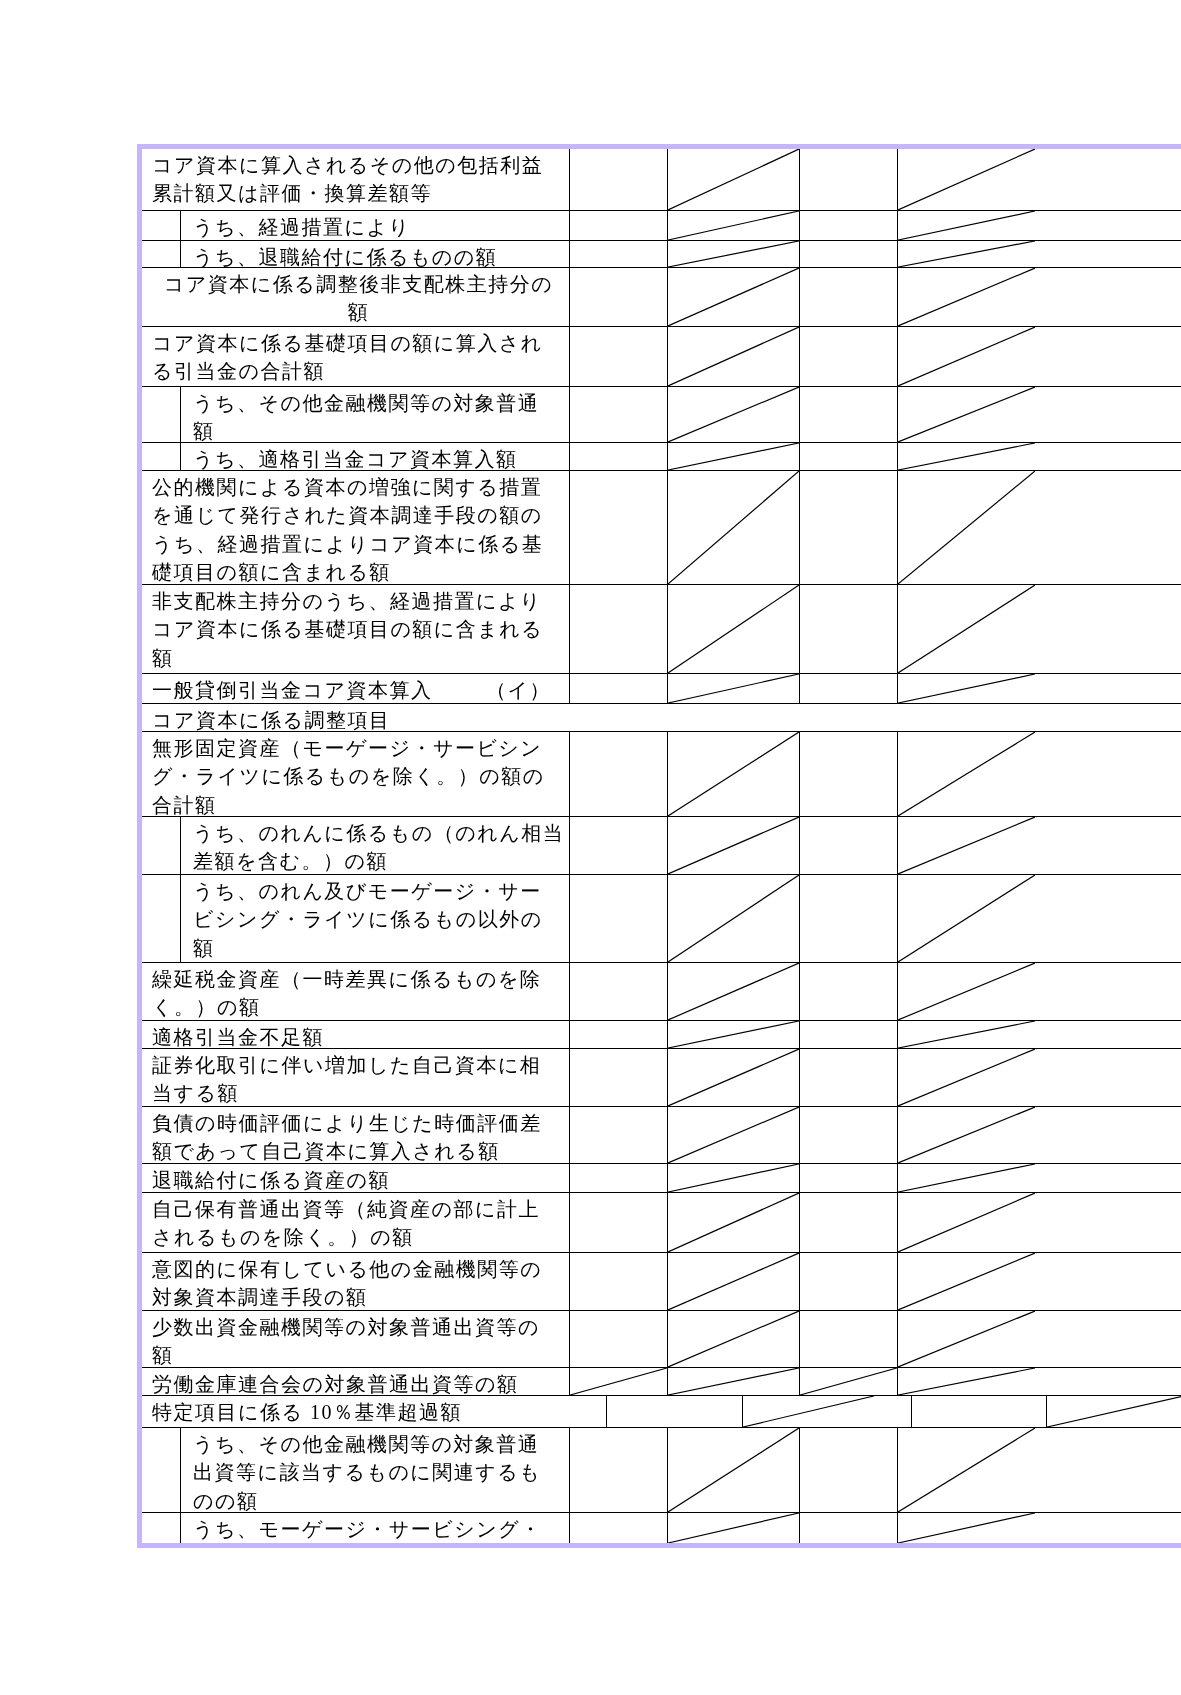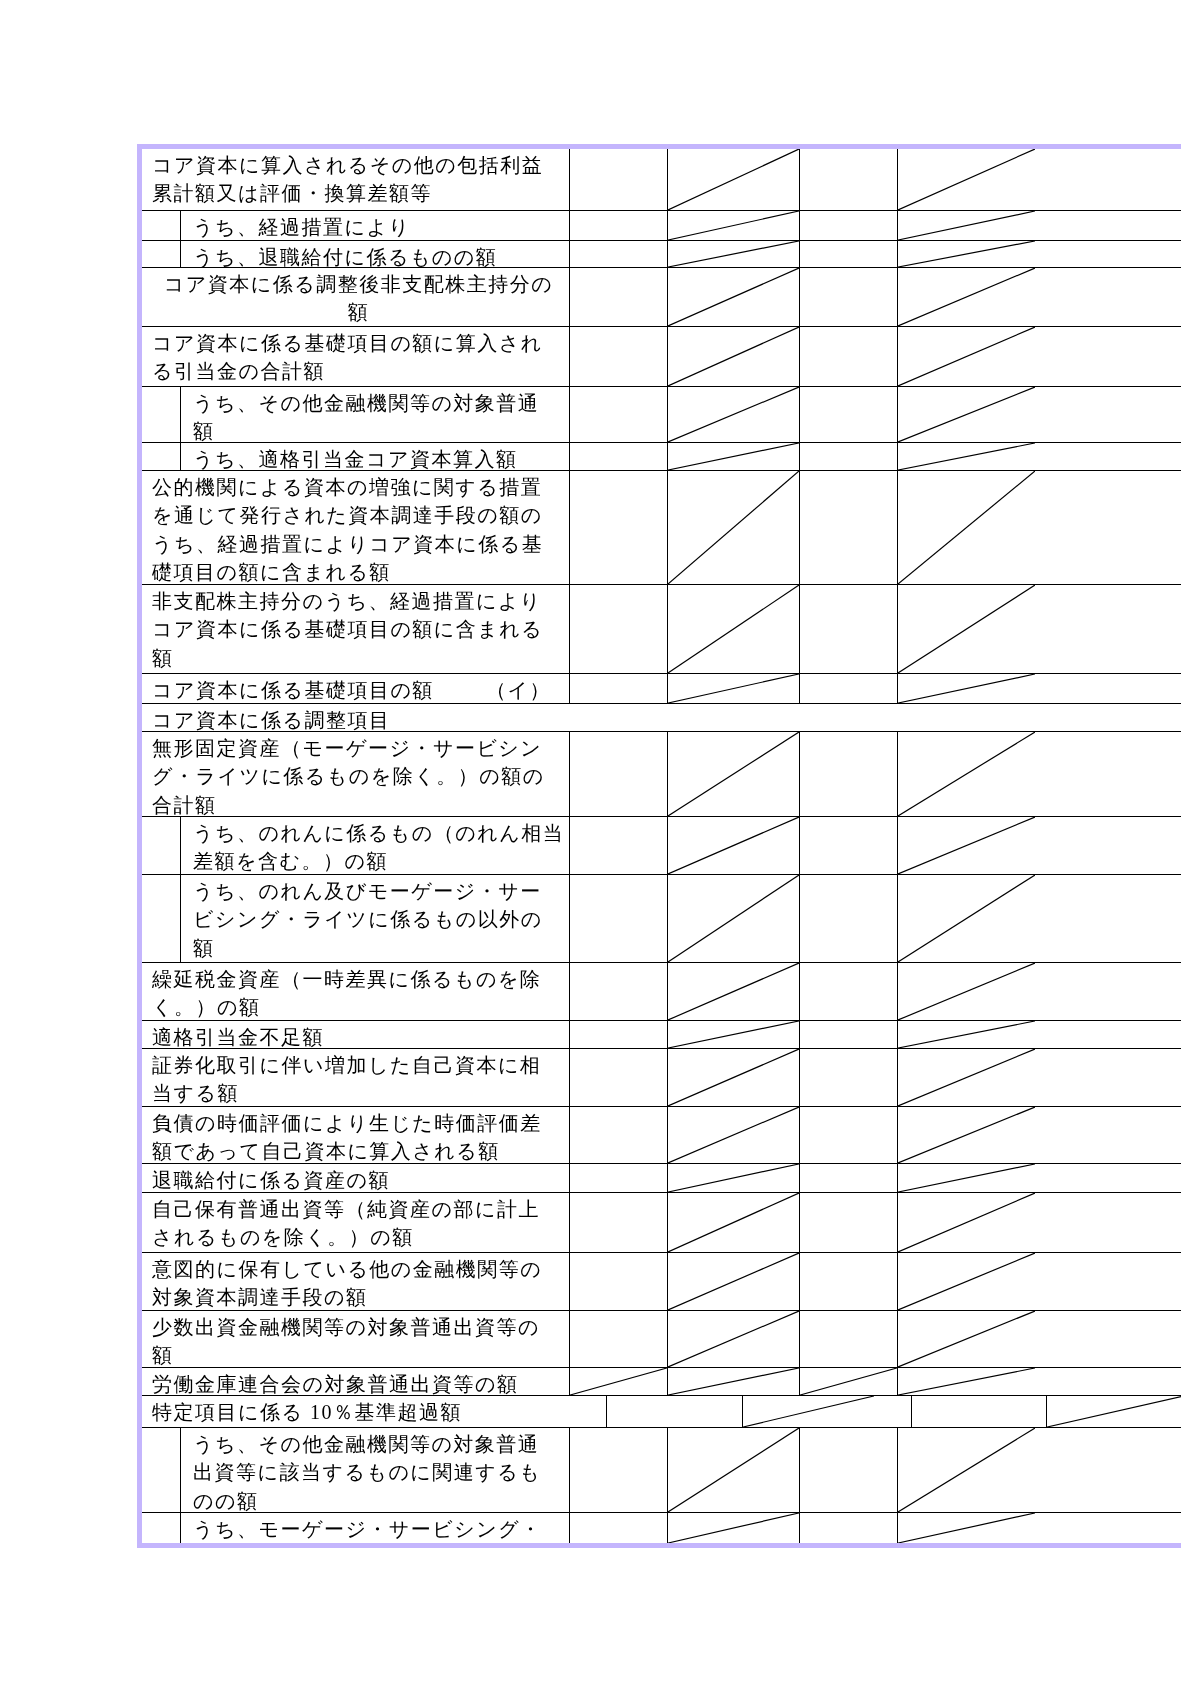--- a/index.html
+++ b/index.html
@@ -228,21 +228,21 @@
         <div class="cell c4"></div>
         <div class="cell c5">
           <svg viewBox="0 0 100 100" preserveAspectRatio="none" class="diag">
             <line x1="0" y1="100" x2="100" y2="0" stroke="#000000" vector-effect="non-scaling-stroke" stroke-width="1.2"></line>
           </svg>
         </div>
       </div>
       <div class="row" style="height: 30px;">
         <div class="cell label">
           <div class="lbl-flex">
-            <div class="lbl-text">コア資本に係る基礎項目の額</div>
+            <div class="lbl-text">一般貸倒引当金コア資本算入</div>
             <div class="lbl-suffix">（イ）</div>
           </div>
         </div>
         <div class="cell c2"></div>
         <div class="cell c3">
           <svg viewBox="0 0 100 100" preserveAspectRatio="none" class="diag">
             <line x1="0" y1="100" x2="100" y2="0" stroke="#000000" vector-effect="non-scaling-stroke" stroke-width="1.2"></line>
           </svg>
         </div>
         <div class="cell c4"></div>

